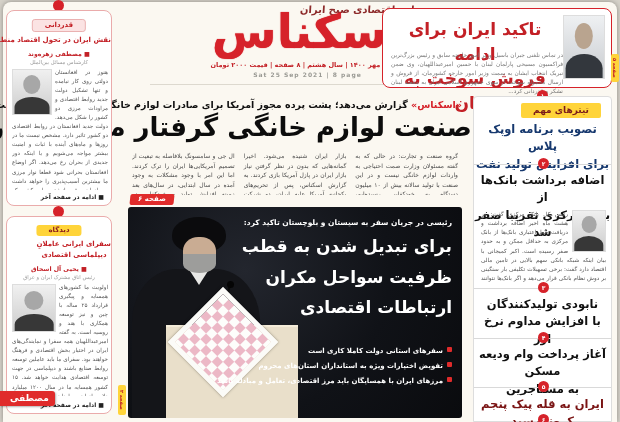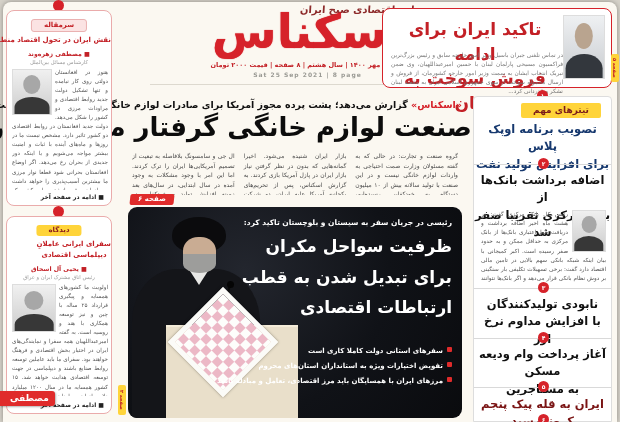--- a/index.html
+++ b/index.html
@@ -58,21 +58,21 @@
   .lead-kicker { left:128px; top:99px; width:334px; text-align:center;
     font-size:9.5px; font-weight:bold; color:#111; white-space:nowrap; }
   .lead-kicker .hl { color:#d6222a; }
   .lead-headline { left:118px; top:112px; width:354px; text-align:center;
     font-size:26px; font-weight:bold; color:#0c0c0c; letter-spacing:-1px; white-space:nowrap; }
   .lead-cols { left:132px; top:151px; width:326px; height:44px; display:flex; gap:9px; overflow:hidden; }
   .lead-cols p { flex:1; font-size:6px; line-height:1.6; color:#4a4a4a; text-align:justify; }
   .lead-tag { left:130px; top:194px; }
 
   
-  .photo-box { left:128px; top:207px; width:334px; height:211px; border-radius:9px;
+  .photo-box { left:128px; top:207px; width:334px; height:211px; border-radius:3px;
     background:radial-gradient(circle at 35% 30%, #23262e 0%, #101217 55%, #0a0b0e 100%);
     overflow:hidden;padding-left:28px; }
   .ph-kicker { position:absolute; right:10px; top:11px; color:#fff; font-size:7.5px;
     font-weight:bold; z-index:5; }
   .ph-headline { position:absolute; right:10px; top:24px; text-align:right;
     color:#fff; font-size:17px; font-weight:bold; line-height:1.8; z-index:5; }
   .ph-bullets { position:absolute; right:10px; top:140px; z-index:5; }
   .ph-bullets .b { display:flex; align-items:flex-start; gap:4px; margin-bottom:7px;
     justify-content:flex-start; }
   .ph-bullets .sq { width:5px; height:5px; background:#e02b2b; border-radius:1px; flex:0 0 auto; }
@@ -167,22 +167,22 @@
   <div class="abs r-collar"></div>
   <div class="abs r-turban"></div>
   <div class="abs r-face"></div>
   <div class="abs r-beard"></div>
   <div class="abs r-mic"></div>
   <div class="abs r-michead"></div>
   <div class="abs r-podium"></div>
   <div class="abs r-quilt"></div>
   <div class="ph-kicker">رئیسی در جریان سفر به سیستان و بلوچستان تاکید کرد:</div>
   <div class="ph-headline">
+    <div>برای تبدیل شدن به قطب</div>
     <div>ظرفیت سواحل مکران</div>
-    <div>برای تبدیل شدن به قطب</div>
     <div>ارتباطات اقتصادی</div>
   </div>
   <div class="ph-bullets">
     <div class="b">
       <span class="sq"></span>
       <span class="t">سفرهای استانی دولت کاملا کاری است</span>
     </div>
     <div class="b">
       <span class="sq"></span>
       <span class="t">تفویض اختیارات ویژه به استانداران استان‌های محروم</span>
@@ -227,21 +227,21 @@
   <div class="rc-div" style="top:290px;"></div>
   <div class="rc-badge badge" style="top:284px;">۵</div>
   <div class="rc-h maroon" style="top:299px;">
     <div>ایران به قله پیک پنجم کرونا رسید</div>
   </div>
   <div class="rc-badge badge" style="top:317px;">۶</div>
 </div>
 
 <div class="abs badge" style="left:53px; top:0px;"></div>
 <div class="abs lc-box b1">
-  <div class="pill red">سرمقاله</div>
+  <div class="pill red">قدردانی</div>
   <div class="lc-head" style="top:24px;">نقش ایران در تحول اقتصاد منطقه</div>
   <div class="lc-author" style="top:39px;">■ مصطفی زهره‌وند</div>
   <div class="lc-role" style="top:48px;">کارشناس مسائل بین‌الملل</div>
   <div class="lc-body" style="top:57px; height:122px;">
     <span class="ph headshot gray"></span>
     <span>هنوز در افغانستان دولتی روی کار نیامده و تنها تشکیل دولت جدید روابط اقتصادی و مراودات مرزی دو کشور را شکل می‌دهد. دولت جدید افغانستان در روابط اقتصادی دو کشور تاثیر دارد. مشخص نیست ما در روزها و ماه‌های آینده با ثبات و امنیت بیشتر مواجه می‌شویم و یا اینکه دور جدیدی از بحران رخ می‌دهد. اگر اوضاع افغانستان بحرانی شود قطعا نوار مرزی ما بیشترین آسیب‌پذیری را خواهد داشت و صادرات برق و انرژی به این کشور که ایران یکی از منابع اصلی تامین آن است دچار تغییراتی خواهد شد. اما در هر حال افغان‌ها ناگزیر از دریافت انرژی ما هستند. اکنون از ترکمنستان و تاجیکستان نیز واردات انرژی دارند...</span>
   </div>
   <div class="lc-more" style="bottom:5px;">■ ادامه در صفحه آخر</div>
 </div>
 

